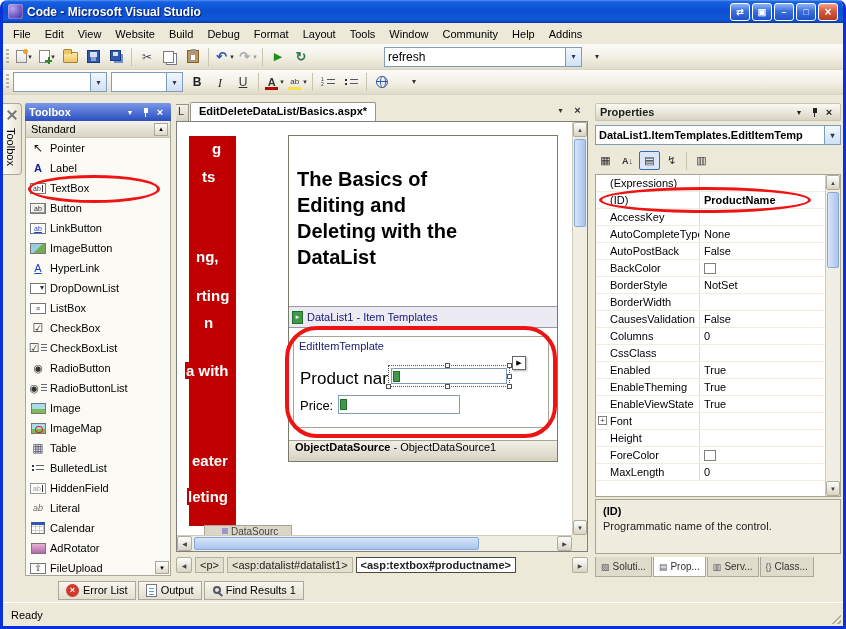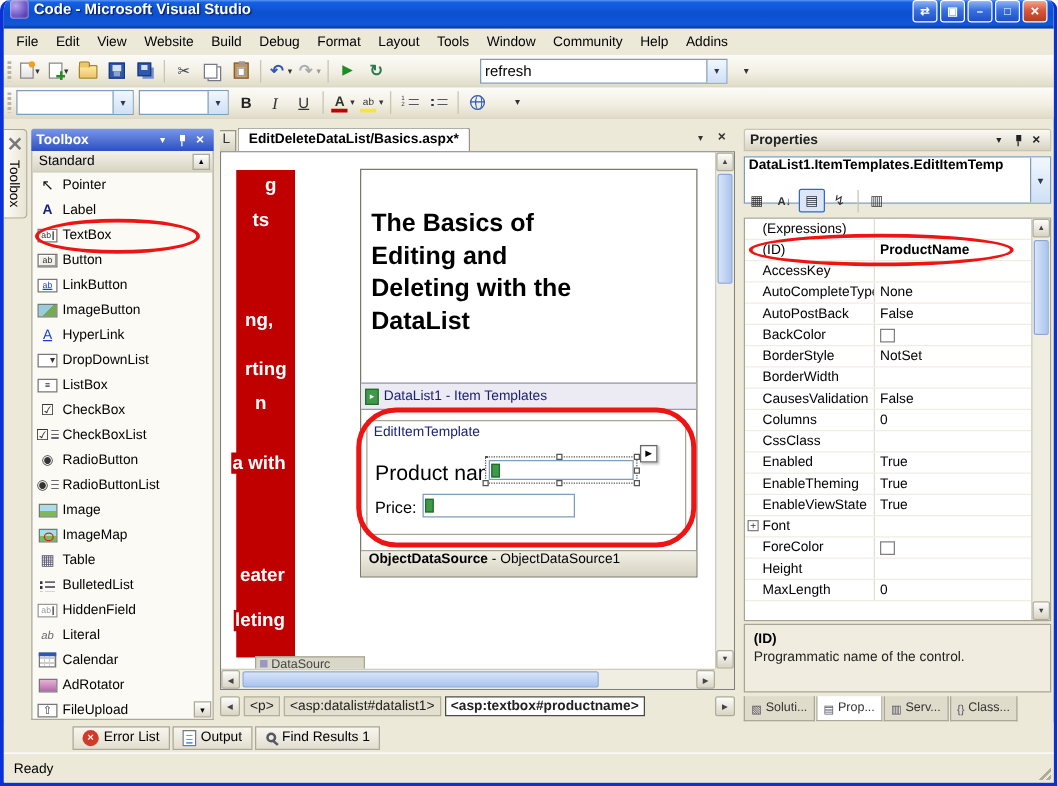--- a/index.html
+++ b/index.html
@@ -3,21 +3,21 @@
 <meta charset="utf-8">
 <style>
   :root{ --annot:#ee1414; --pagered:#c00000; }
   *{margin:0;padding:0;box-sizing:border-box}
   html,body{width:846px;height:629px;overflow:hidden;background:#fff;
     font-family:"Liberation Sans",sans-serif;}
   #window{position:relative;width:846px;height:629px;background:#ece9d8;
     border:3px solid #0831d9;border-top:none;border-radius:8px 8px 0 0;overflow:hidden}
 
   
-  .titlebar{position:absolute;left:0;right:0;top:0;height:23px;display:flex;gap:4px;
+  .titlebar{position:absolute;left:0;right:0;top:0;height:23px;display:flex;align-items:center;gap:4px;
     padding:0 5px;color:#fff;font-size:12px;font-weight:bold;text-shadow:1px 1px 1px rgba(0,0,40,.7);
     background:linear-gradient(180deg,#5a96f2 0%,#1660e2 8%,#0c50d2 45%,#1157d8 85%,#0438a6 100%);
     border-radius:5px 5px 0 0}
   .app-icon{width:15px;height:15px;border-radius:3px;flex:none;
     background:radial-gradient(circle at 30% 30%,#b9a7f0,#5b43b8 70%,#3a2a80);box-shadow:inset 0 0 2px #fff}
   .title-text{flex:1;white-space:nowrap;overflow:hidden}
   .win-controls{display:flex;gap:2px}
   .wbtn{width:20px;height:18px;border-radius:3px;border:1px solid #fff;
     background:linear-gradient(180deg,#8fb4f4,#3a6fe0 45%,#1f51c8);
     display:flex;align-items:center;justify-content:center;font-size:9px;font-weight:bold;color:#fff;text-shadow:none}
@@ -191,21 +191,21 @@
   .handle{position:absolute;width:5px;height:5px;background:#fff;border:1px solid #555}
   .h-tr{right:-3px;top:-3px}.h-mr{right:-3px;top:8px}.h-br{right:-3px;bottom:-3px}
   .h-bm{left:56px;bottom:-3px}.h-bl{left:-3px;bottom:-3px}.h-tm{left:56px;top:-3px}
   .smarttag{position:absolute;right:-17px;top:-10px;width:14px;height:14px;background:#fff;border:1px solid #666;
     display:flex;align-items:center;justify-content:center;box-shadow:1px 1px 2px rgba(0,0,0,.3)}
   .smarttag::after{content:"▶";font-size:7px;color:#000}
   .tpl-price{position:absolute;left:44px;top:58px;width:122px;height:19px;border:1px solid #7f9db9;background:#fff;display:flex;align-items:center;padding-left:1px}
   .ods-bar{position:absolute;left:0;right:0;top:304px;height:21px;background:linear-gradient(180deg,#f2f0e6,#d6d2c2);
     border-top:1px solid #a8a494;display:flex;align-items:flex-start;padding-left:6px;font-size:11px;white-space:pre}
   .clipped-ctl{position:absolute;left:27px;top:403px;width:88px;height:12px;background:#dad6c8;border:1px solid #a8a494;
-    font-size:10px;color:#444;display:flex;align-items:center;gap:3px;padding-left:3px;overflow:hidden}
+    font-size:10px;color:#444;display:flex;align-items:center;gap:3px;padding-left:17px;overflow:hidden}
   .mini-sq{width:6px;height:6px;background:#9a96c8;flex:none}
 
   
   .sb-btn{background:linear-gradient(180deg,#fdfdfb,#d8d4c4);border:1px solid #b0ac9c;border-radius:2px;
     display:flex;align-items:center;justify-content:center;color:#444;position:relative}
   .ar-up::after{content:"▲";font-size:6px}.ar-down::after{content:"▼";font-size:6px}
   .ar-left::after{content:"◀";font-size:6px}.ar-right::after{content:"▶";font-size:6px}
   .vsb{position:absolute;right:0;top:0;width:15px;bottom:16px;background:#f0eee2;border-left:1px solid #d0ccbc}
   .vsb .sb-btn{position:absolute;left:0;width:14px;height:15px}
   .vsb .up{top:0}.vsb .down{bottom:0}
@@ -219,22 +219,22 @@
 
   
   .tagrow{position:absolute;left:173px;top:554px;width:412px;height:22px;display:flex;align-items:center;gap:3px}
   .tagnav-btn{width:16px;height:16px;flex:none}
   .tags{display:flex;gap:3px;align-items:center;flex:1}
   .tag{font-size:11px;padding:1px 4px;border:1px solid #b4b09c;background:#e4e0d0;color:#222;white-space:nowrap}
   .tag.sel{background:#fff;border:1px solid #4a4a42;font-weight:bold}
 
   
   .props{position:absolute;left:590px;top:95px;width:250px;height:483px}
-  .obj-combo{position:absolute;left:2px;right:2px;top:30px;height:38px;background:#fff;border:1px solid #7f9db9;
-    display:flex;align-items:flex-start;font-size:11px;font-weight:bold;padding-left:3px;overflow:hidden;white-space:nowrap}
+  .obj-combo{position:absolute;left:2px;right:2px;top:30px;height:20px;background:#fff;border:1px solid #7f9db9;
+    display:flex;align-items:center;font-size:11px;font-weight:bold;padding-left:3px;overflow:hidden;white-space:nowrap}
   .obj-combo .combo-arrow{margin-left:auto}
   .ptoolbar{position:absolute;left:2px;top:55px;height:21px;display:flex;align-items:center;gap:1px}
   .ptbtn{width:21px;height:19px;display:flex;align-items:center;justify-content:center;border-radius:2px;font-size:11px;color:#333}
   .ptbtn.pressed{border:1px solid #316ac5;background:#dce6f8}
   .ptbtn .az{font-size:9px;font-weight:bold}
   .pgrid-wrap{position:absolute;left:2px;right:2px;top:79px;height:323px;border:1px solid #a8a494;background:#fff}
   .pgrid{position:absolute;left:0;top:0;right:15px;bottom:0;overflow:hidden}
   .prow{height:17px;display:flex;font-size:11px;border-bottom:1px solid #efede2}
   .pname{width:104px;flex:none;border-right:1px solid #e0ddcf;display:flex;align-items:center;padding-left:14px;position:relative;color:#000;white-space:nowrap;overflow:hidden}
   .pval{flex:1;display:flex;align-items:center;padding-left:4px;gap:3px;overflow:hidden;white-space:nowrap}
@@ -810,32 +810,32 @@
             <span class="pname">
               <span class="expander">+</span>
               <span>Font</span>
             </span>
             <span class="pval">
               <span></span>
             </span>
           </span>
           <span class="prow">
             <span class="pname">
+              <span>Height</span>
+            </span>
+            <span class="pval">
+              <span></span>
+            </span>
+          </span>
+          <span class="prow">
+            <span class="pname">
               <span>ForeColor</span>
             </span>
             <span class="pval">
               <span class="swatch"></span>
-              <span></span>
-            </span>
-          </span>
-          <span class="prow">
-            <span class="pname">
-              <span>Height</span>
-            </span>
-            <span class="pval">
               <span></span>
             </span>
           </span>
           <span class="prow">
             <span class="pname">
               <span>MaxLength</span>
             </span>
             <span class="pval">
               <span>0</span>
             </span>

